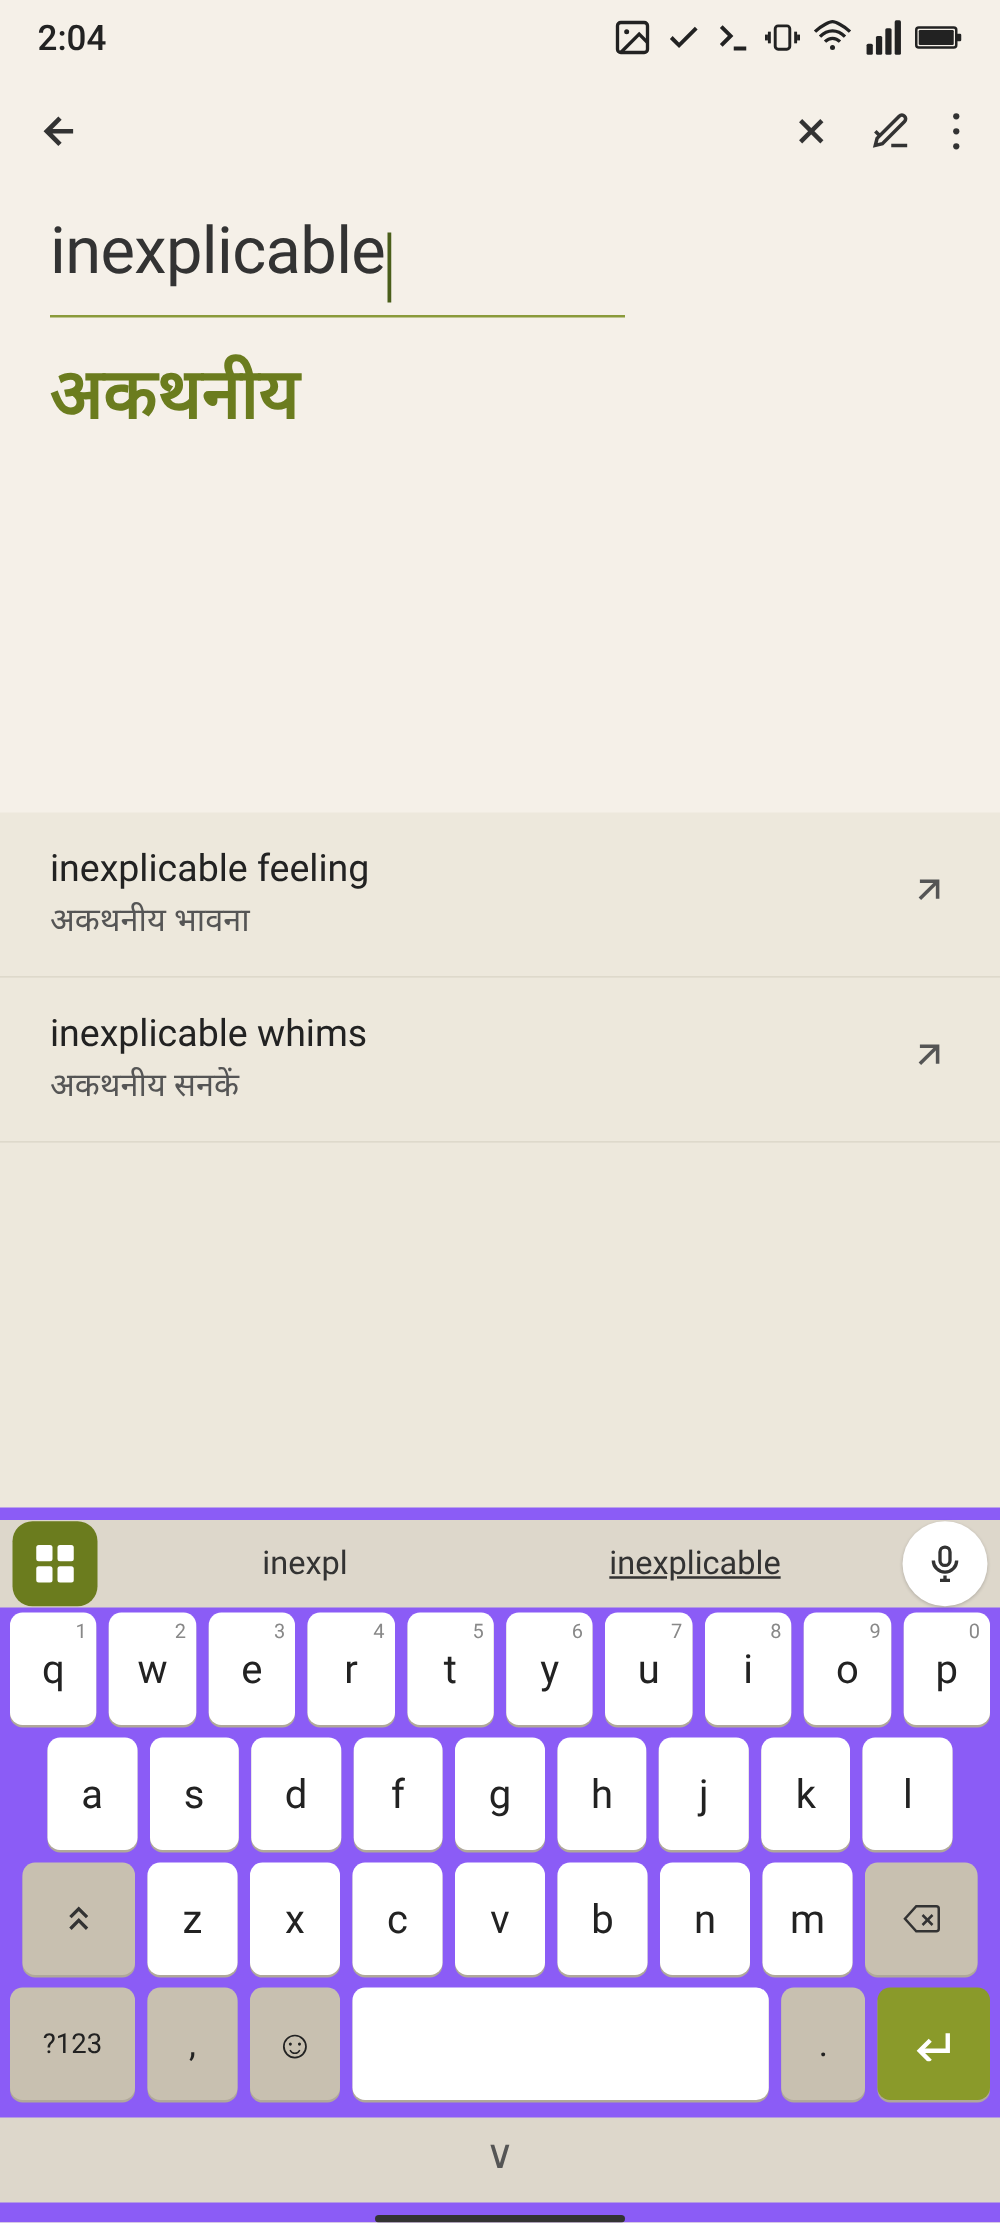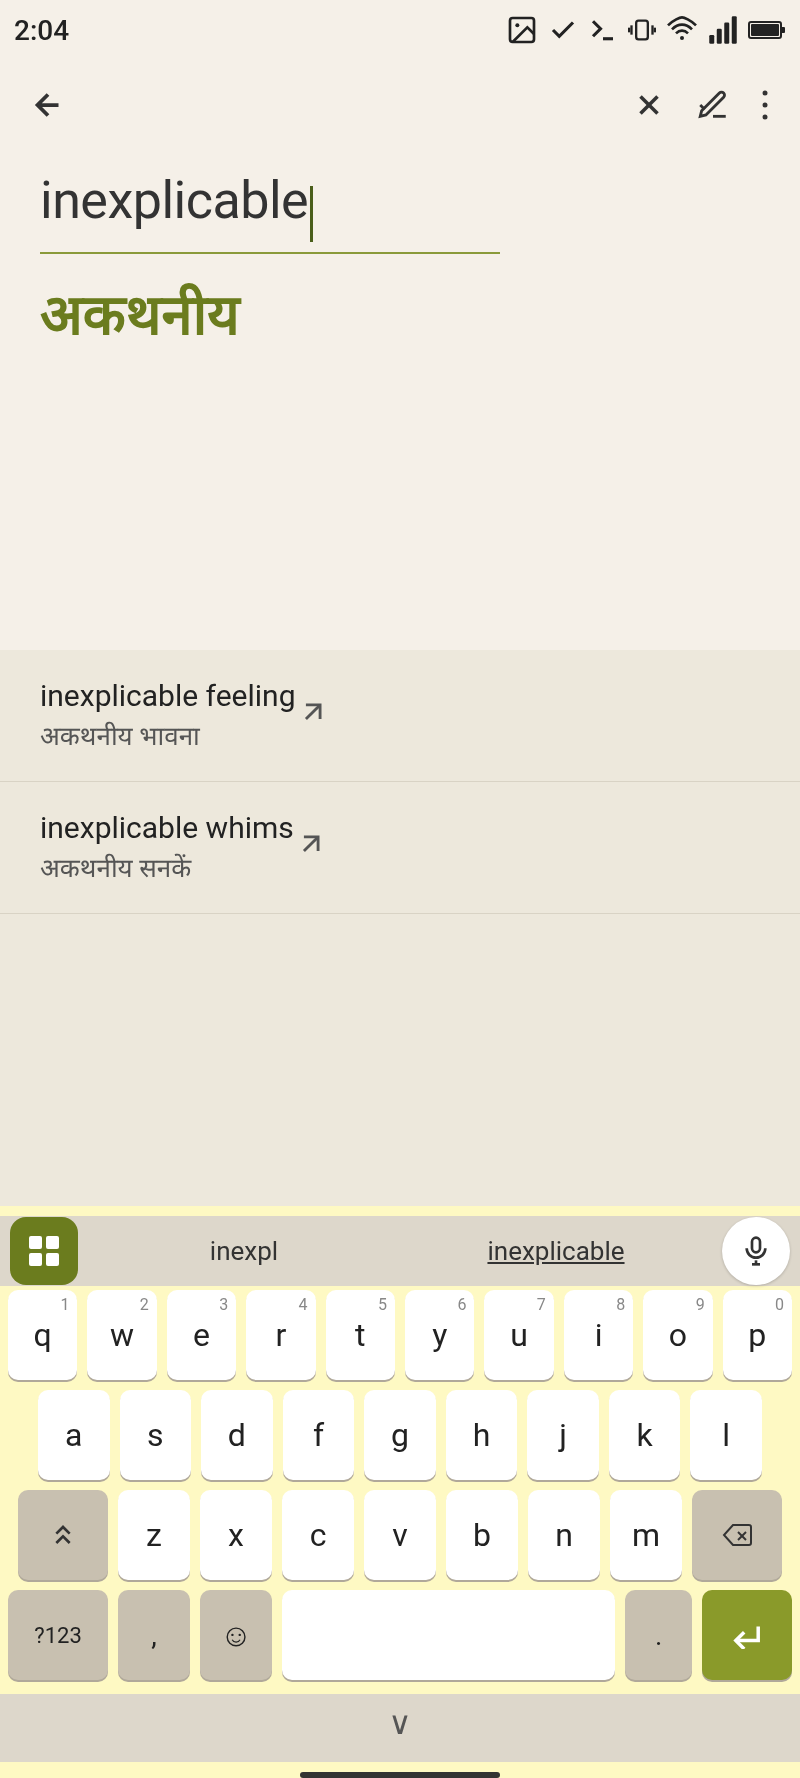--- a/index.html
+++ b/index.html
@@ -14,21 +14,21 @@
       position: relative;
     }
 
     
     .status-bar {
       height: 60px;
       background: #f5f0e8;
       display: flex;
       align-items: center;
       justify-content: space-between;
-      padding: 0 14px;
+      padding: 0 30px;
     }
     .status-time {
       font-size: 28px;
       font-weight: 500;
       color: #222;
     }
     .status-icons {
       display: flex;
       align-items: center;
       gap: 10px;
@@ -106,21 +106,21 @@
       left: 0;
       right: 0;
       top: 650px;
     }
 
     .suggestion-item {
       padding: 28px 40px;
       border-bottom: 1px solid #d9d3c5;
       display: flex;
       align-items: center;
-      justify-content: flex-start;
+      justify-content: space-between;
       cursor: pointer;
     }
     .suggestion-text-group {}
     .suggestion-main {
       font-size: 30px;
       color: #222;
       font-weight: 400;
     }
     .suggestion-sub {
       font-size: 26px;
@@ -157,21 +157,21 @@
       background: none;
       border: none;
       cursor: pointer;
       padding: 0 20px;
       font-size: 32px;
       color: #333;
     }
 
     
     .keyboard-area {
-      background: #fef9c3;
+      background: #8b5cf6;
       position: absolute;
       left: 0; right: 0;
       bottom: 0;
       padding: 10px 0 0 0;
     }
 
     
     .suggestion-strip {
       display: flex;
       align-items: center;

